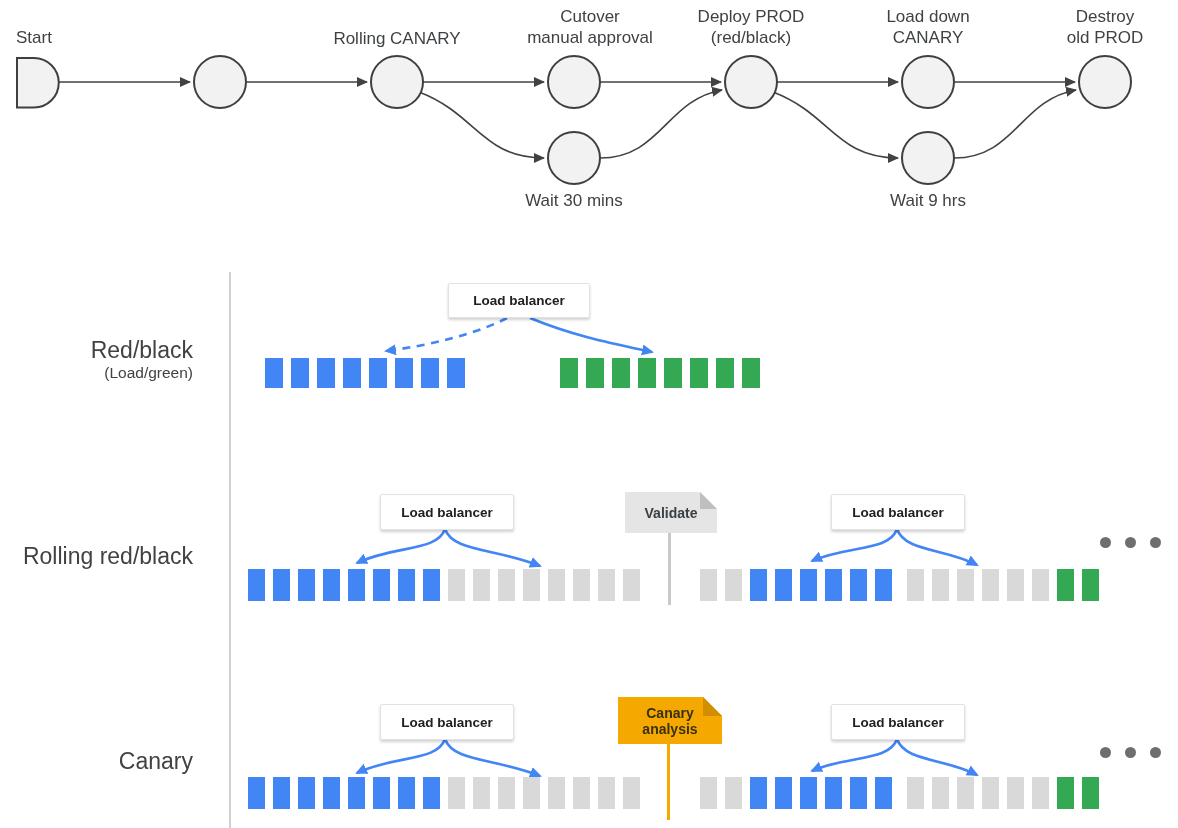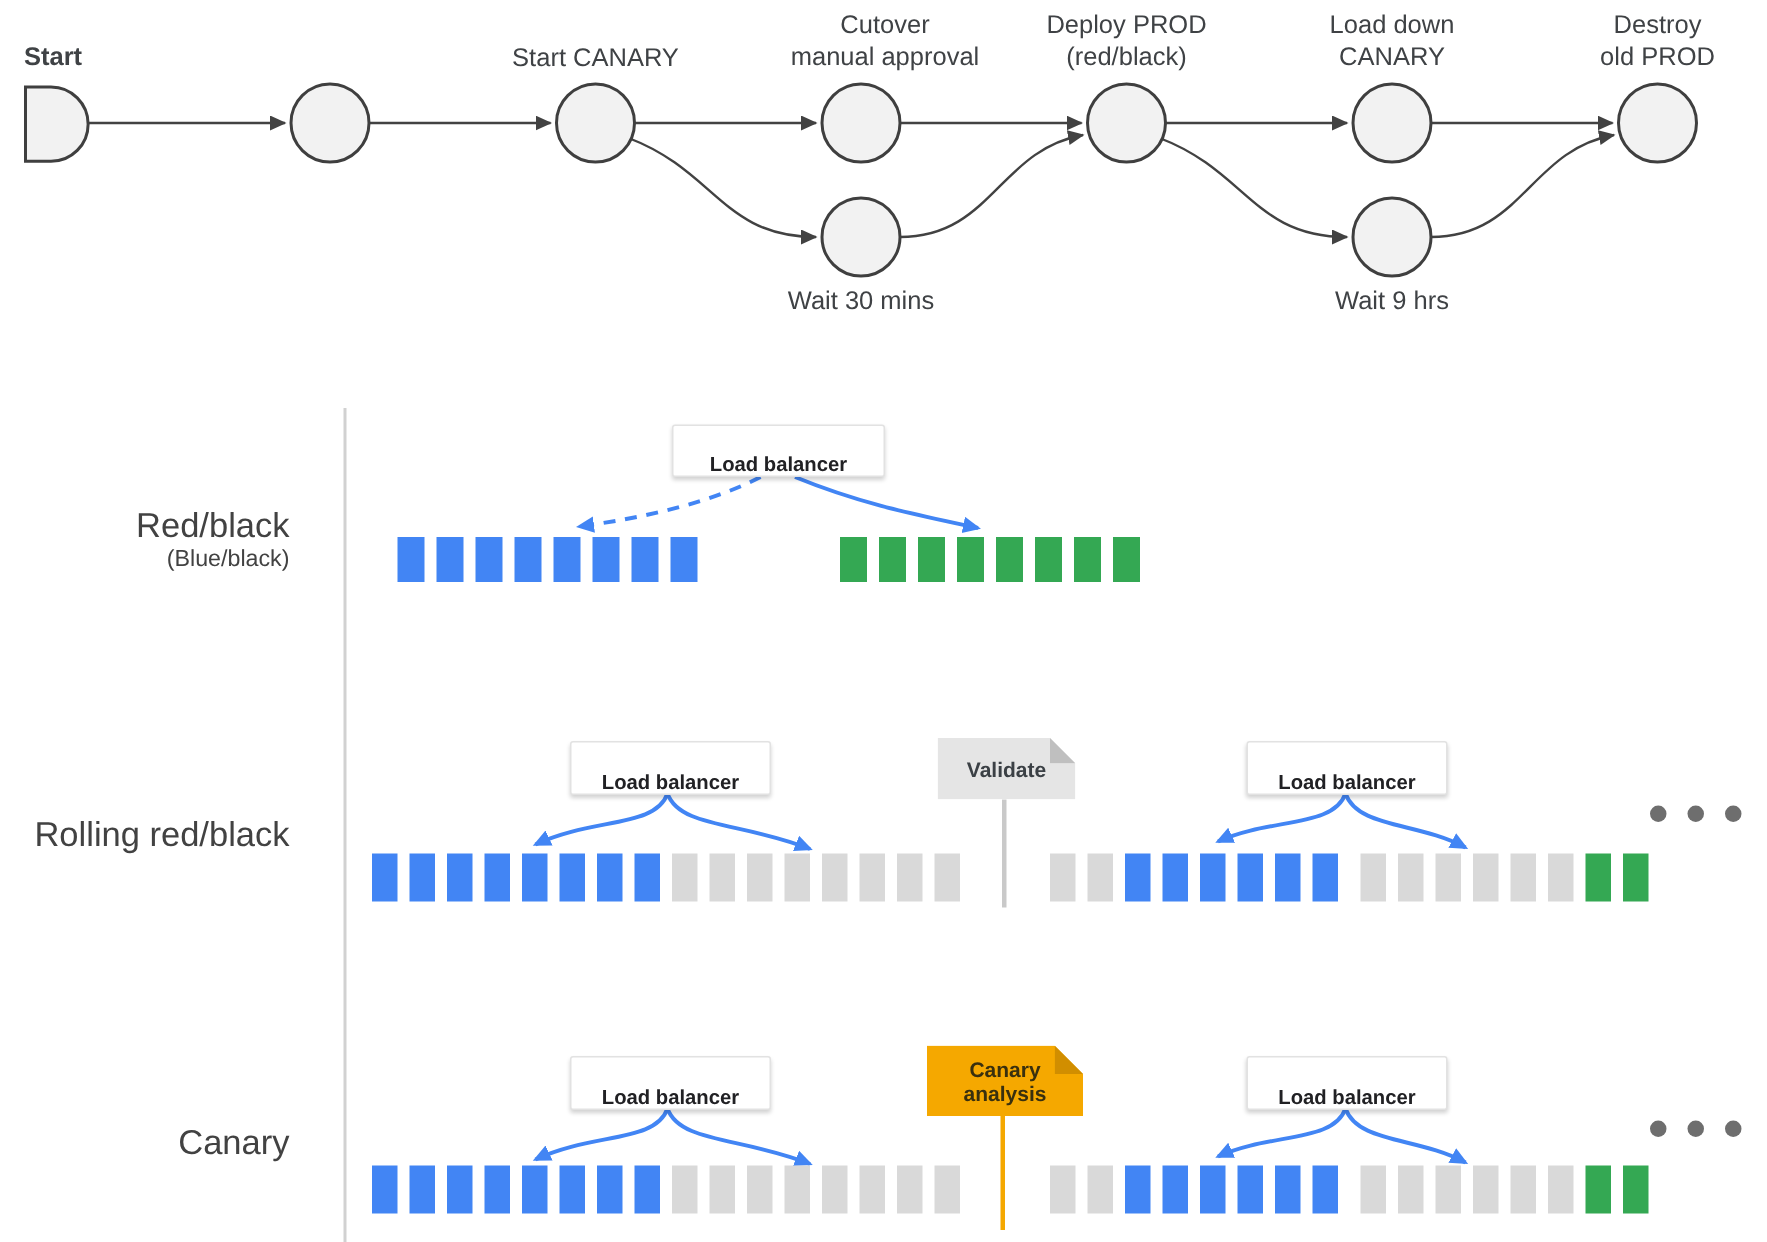--- a/index.html
+++ b/index.html
@@ -6,30 +6,30 @@
   #stage{
     position:relative;width:1178px;height:828px;background:#ffffff;overflow:hidden;
     font-family:"Liberation Sans", sans-serif;color:#3c4043;
   }
   #diagram-svg{position:absolute;left:0;top:0;width:1178px;height:828px;}
   .preline{white-space:pre-line;}
   
   .pnode-label{
     position:absolute;width:180px;text-align:center;font-size:17px;line-height:21px;color:#3f4245;
   }
-  .pnode-label.left{width:auto;text-align:right;font-weight:bold;}
+  .pnode-label.left{width:auto;text-align:right;}
   
   .row-label{position:absolute;left:0;width:193px;text-align:right;color:#424242;}
   .row-label .main{font-size:23px;line-height:26px;}
   .row-label .sub{font-size:15.5px;line-height:20px;}
   
   .lb-box{
     position:absolute;background:#ffffff;border:1px solid #e2e2e2;border-radius:2px;
     box-shadow:0 2px 3px rgba(0,0,0,0.18);
-    display:flex;align-items:flex-end;justify-content:center;
+    display:flex;align-items:center;justify-content:center;
     font-size:13.5px;font-weight:bold;color:#212124;
   }
   
   .flag{
     position:absolute;display:flex;align-items:center;justify-content:center;
     font-size:14px;font-weight:bold;text-align:center;line-height:16px;
   }
   .flag-validate{background:#e5e5e5;color:#3b4045;clip-path:polygon(0 0,calc(100% - 17px) 0,100% 17px,100% 100%,0 100%);}
   .flag-canary{background:#f5a800;color:#39300e;clip-path:polygon(0 0,calc(100% - 19px) 0,100% 19px,100% 100%,0 100%);}
   .fold{position:absolute;}
@@ -99,37 +99,37 @@
       <path d="M 897 529 C 905 552, 945 548, 977 565" marker-end="url(#mblue)"></path>
 
       <path d="M 445 739 C 437 762, 395 755, 357 773" marker-end="url(#mblue)"></path>
       <path d="M 445 739 C 453 762, 495 758, 540 776" marker-end="url(#mblue)"></path>
       <path d="M 897 739 C 889 762, 847 755, 812 771" marker-end="url(#mblue)"></path>
       <path d="M 897 739 C 905 762, 945 758, 977 775" marker-end="url(#mblue)"></path>
     </g>
   </svg>
 
   <div class="pnode-label left" style="left:16px;top:27px;">Start</div>
-  <div class="pnode-label" style="left:307px;top:28px;">Start CANARY</div>
+  <div class="pnode-label" style="left:307px;top:28px;">Rolling CANARY</div>
   <div class="pnode-label preline" style="left:500px;top:6px;">Cutover
 manual approval</div>
   <div class="pnode-label preline" style="left:661px;top:6px;">Deploy PROD
 (red/black)</div>
   <div class="pnode-label preline" style="left:838px;top:6px;">Load down
 CANARY</div>
   <div class="pnode-label preline" style="left:1015px;top:6px;">Destroy
 old PROD</div>
   <div class="pnode-label" style="left:484px;top:190px;">Wait 30 mins</div>
   <div class="pnode-label" style="left:838px;top:190px;">Wait 9 hrs</div>
 
   <div class="divider" style="left:229px;top:272px;width:2px;height:556px;"></div>
 
   <div class="row-label" style="top:337px;">
     <div class="main">Red/black</div>
-    <div class="sub">(Blue/black)</div>
+    <div class="sub">(Load/green)</div>
   </div>
   <div class="row-label" style="top:543px;">
     <div class="main">Rolling red/black</div>
   </div>
   <div class="row-label" style="top:748px;">
     <div class="main">Canary</div>
   </div>
 
   <div class="lb-box" style="left:448px;top:283px;width:140px;height:33px;">
     <span>Load balancer</span>

